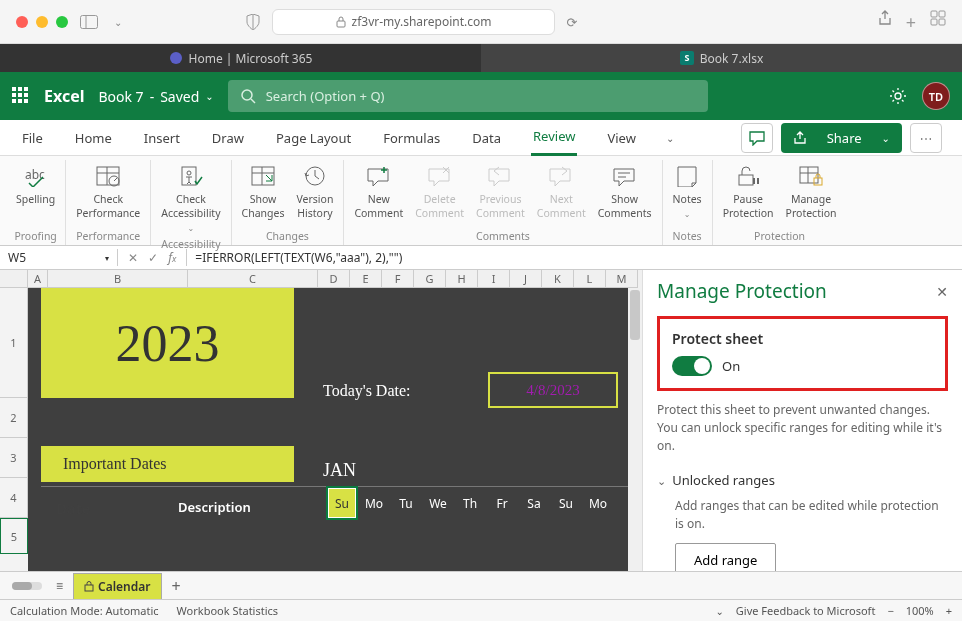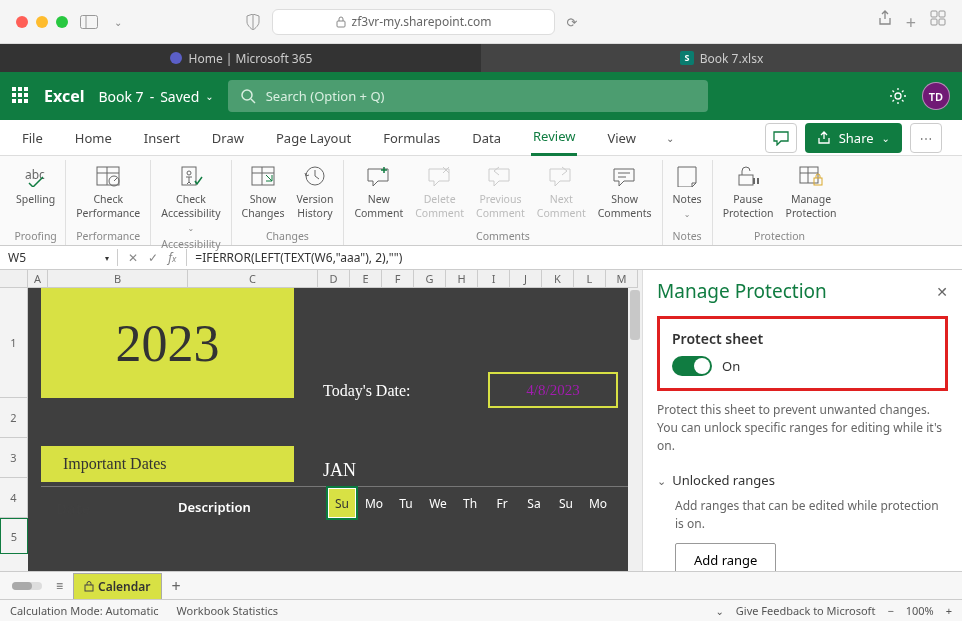--- a/index.html
+++ b/index.html
@@ -21,29 +21,29 @@
 .tab-icon { width: 14px; height: 14px; display: inline-flex; align-items: center; justify-content: center; }
 
 
 .appbar { height: 48px; background: #107c41; display: flex; align-items: center; padding: 0 12px; gap: 14px; color: #fff; }
 .waffle { width: 18px; height: 18px; display: grid; grid-template-columns: repeat(3,4px); grid-template-rows: repeat(3,4px); gap: 2px; }
 .waffle span { background: #fff; }
 .app-name { font-weight: 700; font-size: 16px; }
 .doc-name { font-size: 14px; display: flex; align-items: center; gap: 6px; }
 .search { flex: 0 0 480px; height: 32px; background: rgba(255,255,255,0.25); border-radius: 4px; display: flex; align-items: center; padding: 0 12px; gap: 10px; color: #d9efe1; }
 .app-right { margin-left: auto; display: flex; align-items: center; gap: 14px; }
-.avatar { width: 28px; height: 28px; border-radius: 50%; background: #701a75; border: 1px solid rgba(255,255,255,0.5); display: flex; align-items: center; justify-content: center; font-size: 11px; font-weight: 600; }
+.avatar { width: 28px; height: 28px; border-radius: 50%; background: #7f1d1d; border: 1px solid rgba(255,255,255,0.5); display: flex; align-items: center; justify-content: center; font-size: 11px; font-weight: 600; }
 
 
 .ribtabs { height: 36px; border-bottom: 1px solid #ddd; display: flex; align-items: center; padding: 0 20px; gap: 28px; font-size: 13px; }
 .ribtab { padding: 8px 2px; color: #444; cursor: pointer; }
 .ribtab.active { color: #107c41; border-bottom: 3px solid #107c41; font-weight: 400; }
 .rib-right { margin-left: auto; display: flex; align-items: center; gap: 8px; }
 .icon-btn { width: 32px; height: 30px; border: 1px solid #ccc; border-radius: 4px; display: flex; align-items: center; justify-content: center; color: #666; }
-.share-btn { height: 30px; background: #107c41; color: #fff; border-radius: 4px; padding: 0 12px; display: flex; align-items: center; gap: 8px; font-size: 13px; }
+.share-btn { height: 30px; background: #107c41; color: #fff; border-radius: 4px; padding: 0 12px; display: flex; align-items: center; gap: 20px; font-size: 13px; }
 .chev-down { font-size: 10px; }
 
 
 .ribbon { height: 90px; border-bottom: 1px solid #ccc; display: flex; padding: 4px 6px 0; background: #fafafa; }
 .ribgroup { display: flex; flex-direction: column; align-items: center; border-right: 1px solid #e0e0e0; padding: 0 4px; }
 .ribgroup.last { border-right: none; }
 .ribitems { display: flex; flex: 1; }
 .ribitem { display: flex; flex-direction: column; align-items: center; justify-content: flex-start; padding: 2px 6px; font-size: 10.5px; color: #555; text-align: center; gap: 2px; }
 .ribitem.disabled { color: #bbb; }
 .ribicon { width: 28px; height: 28px; display: flex; align-items: center; justify-content: center; font-size: 20px; }

